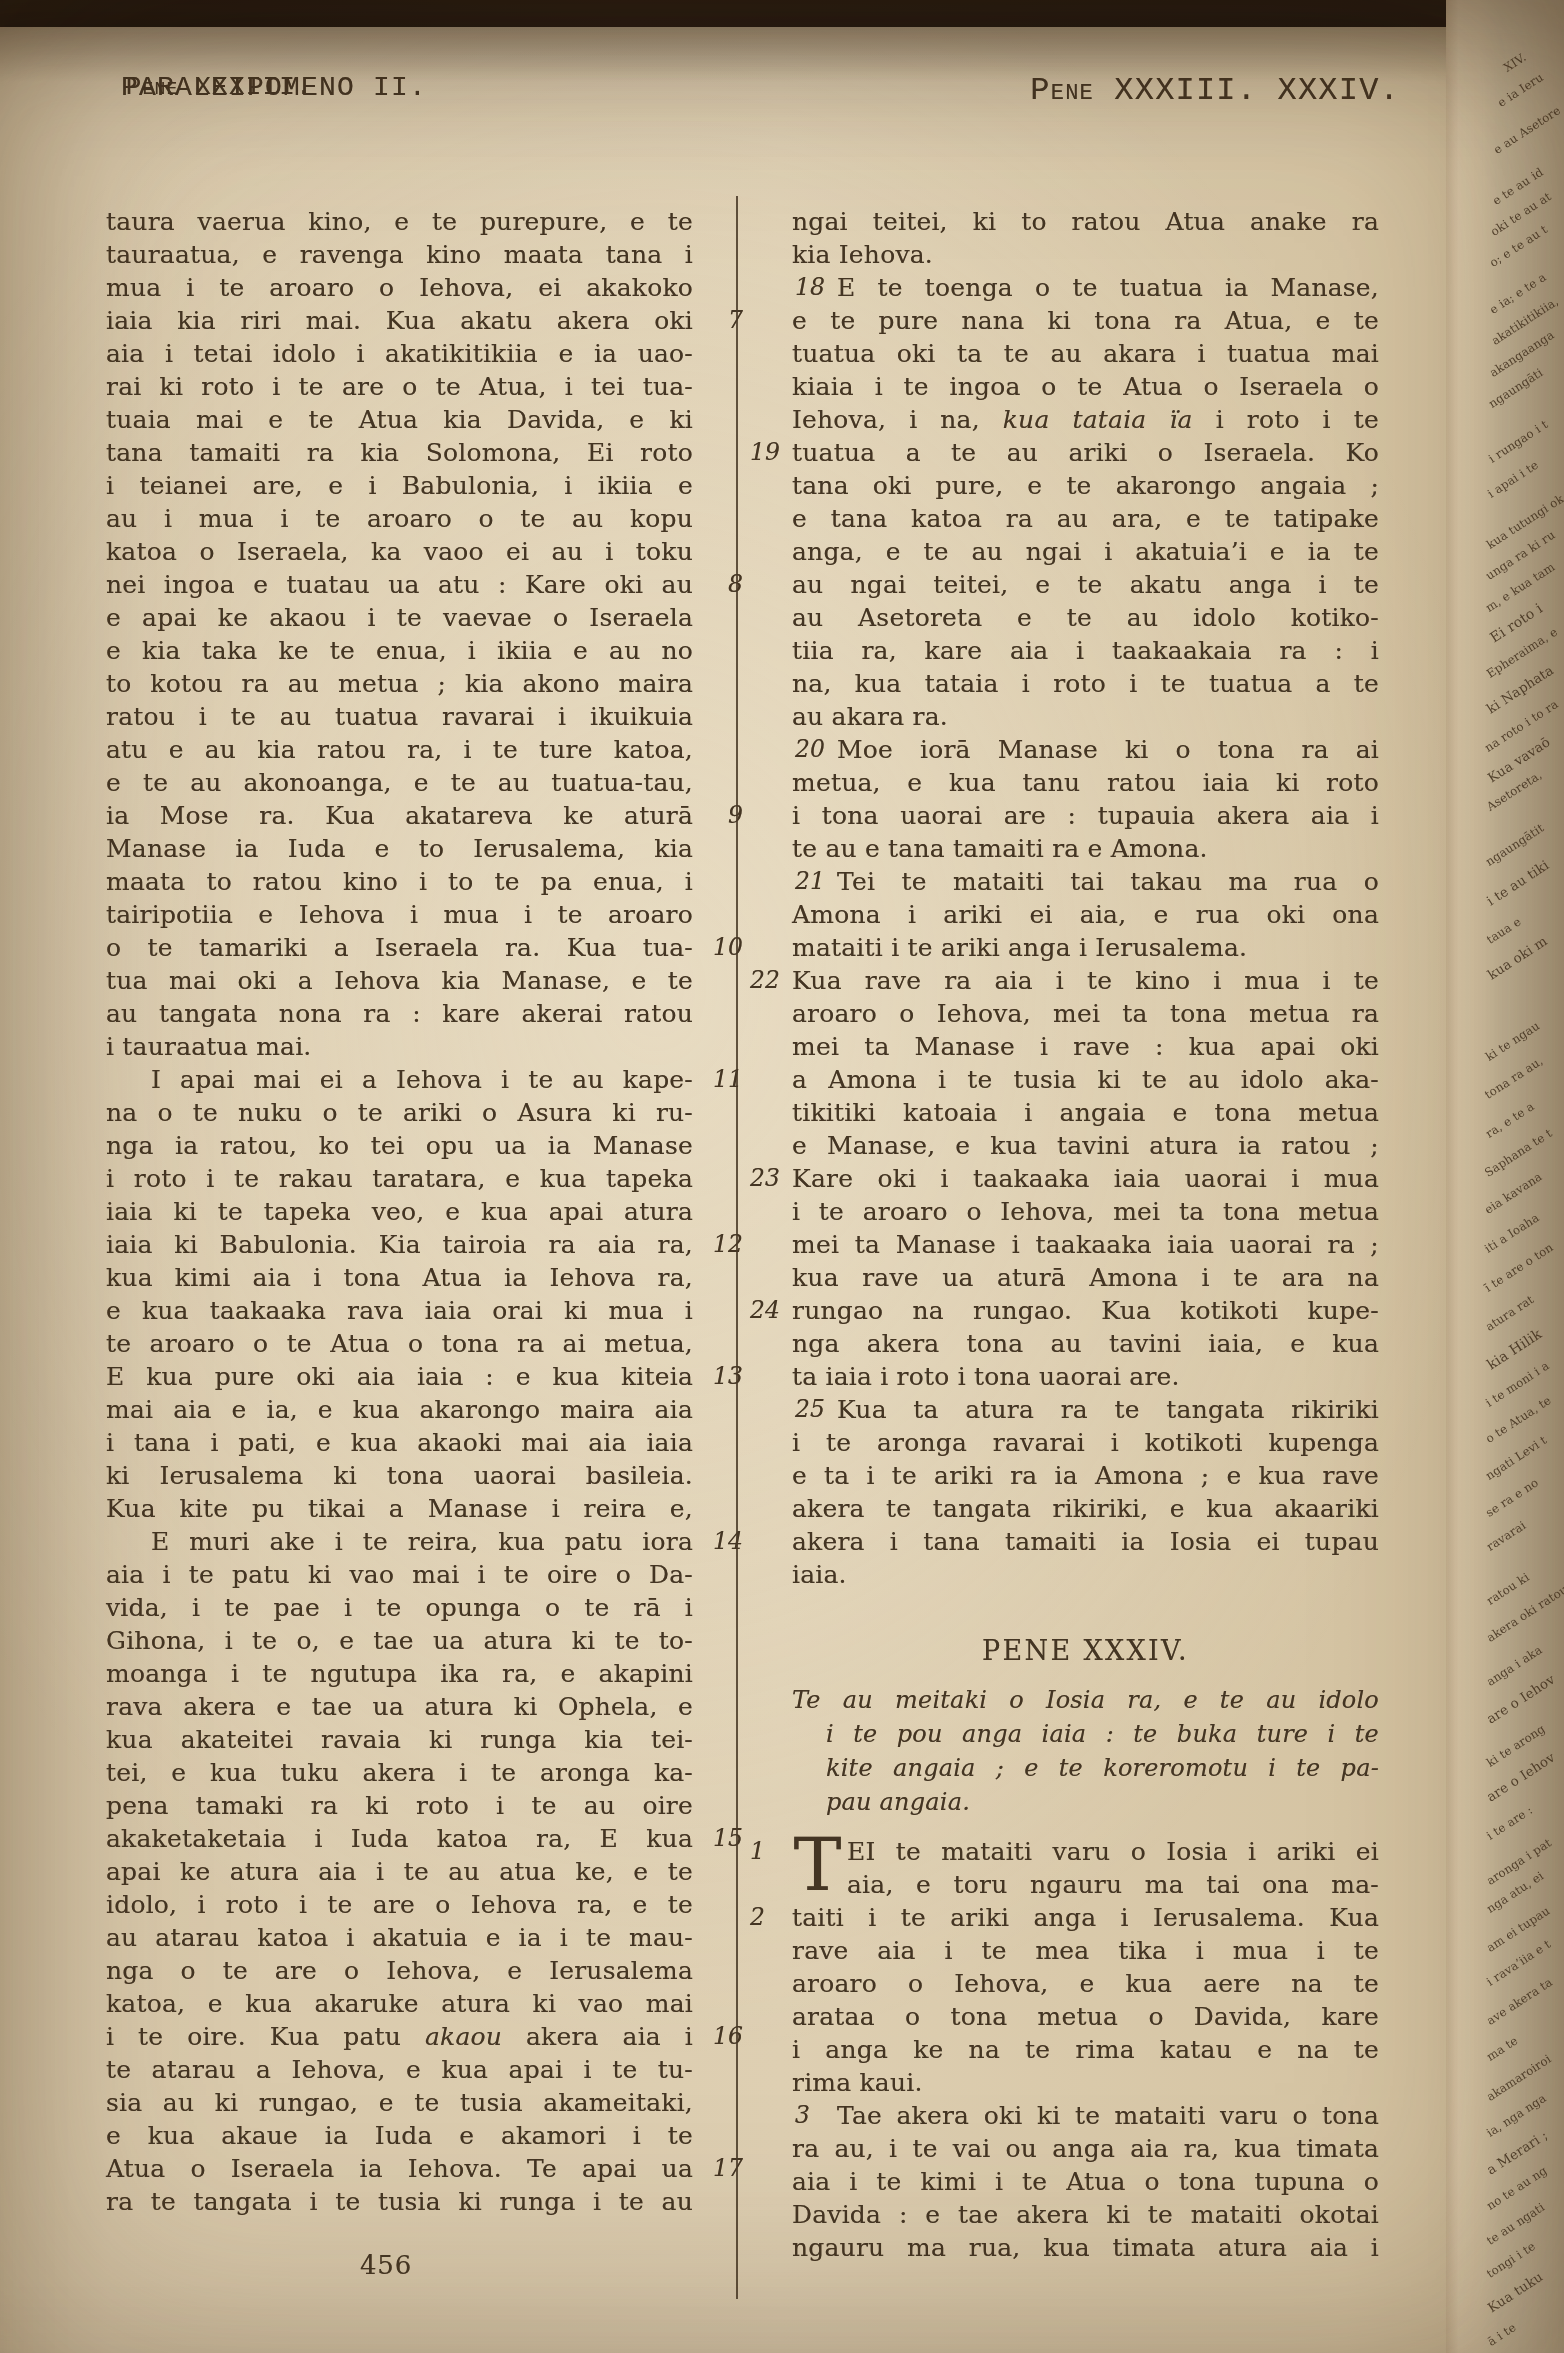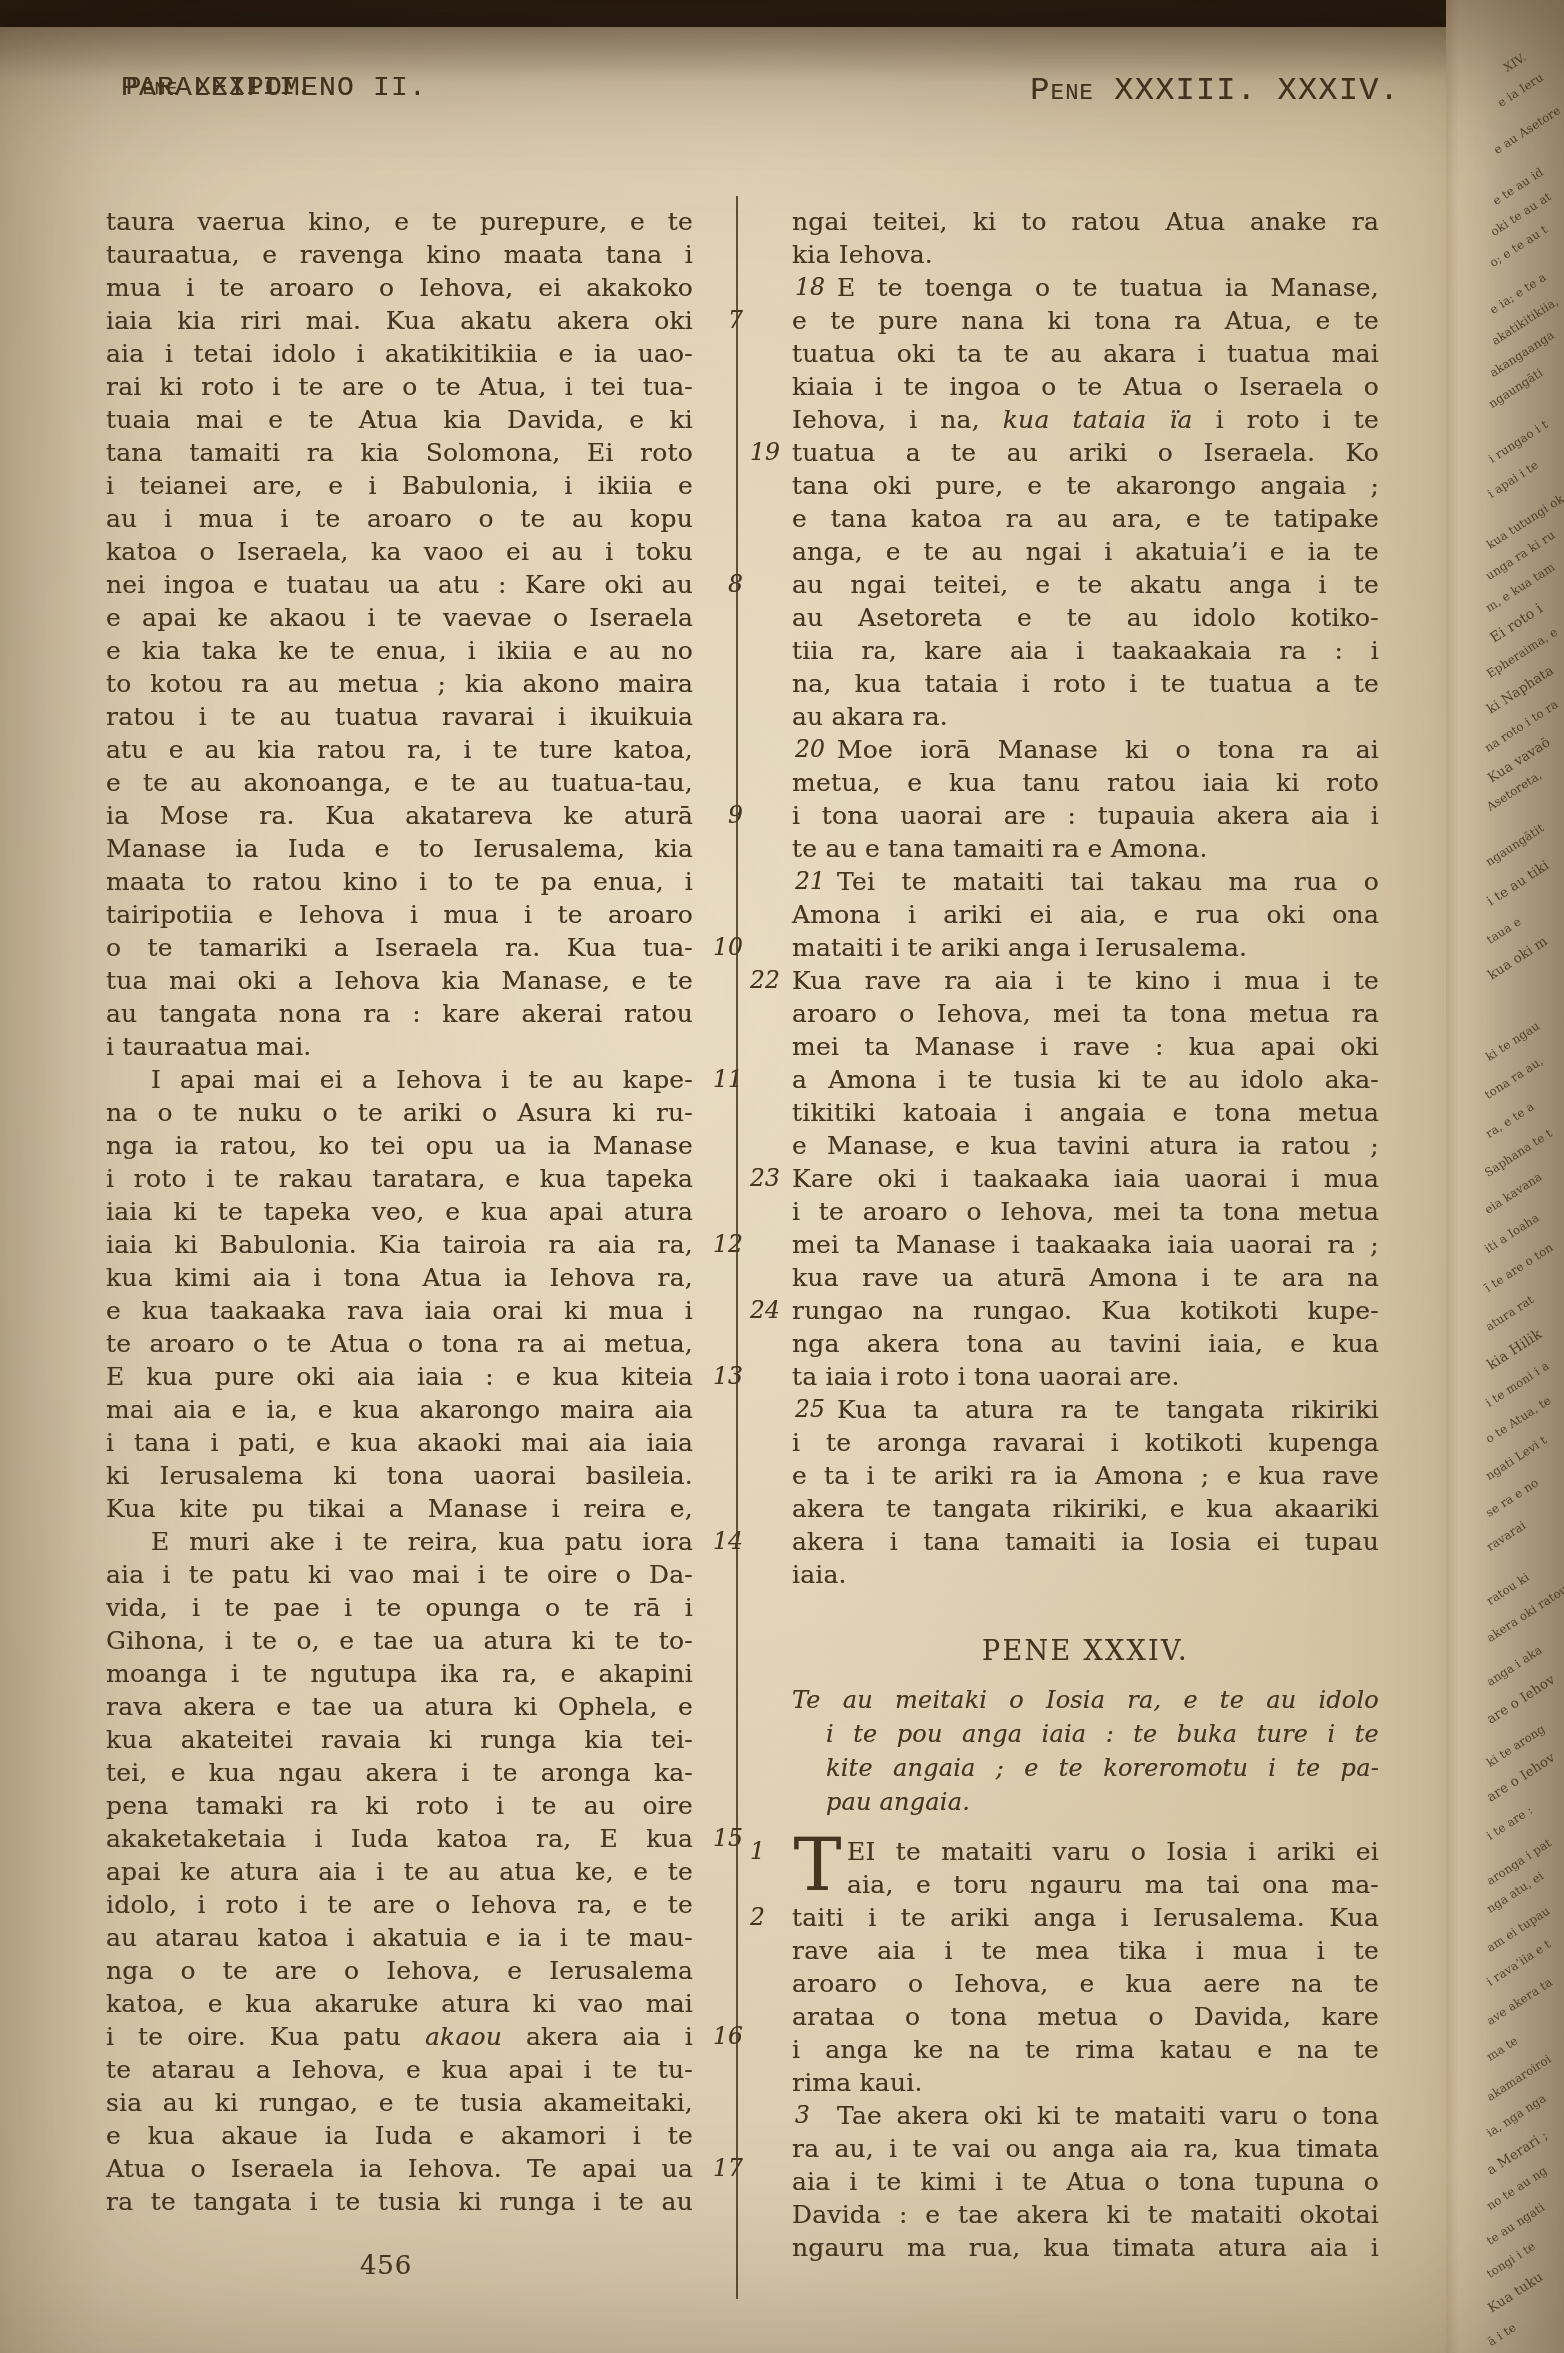--- a/index.html
+++ b/index.html
@@ -108,21 +108,21 @@
     <div class="line"><span>i tana i pati, e kua akaoki mai aia iaia</span></div>
     <div class="line"><span>ki Ierusalema ki tona uaorai basileia.</span></div>
     <div class="line"><span>Kua kite pu tikai a Manase i reira e,</span></div>
     <div class="line ind"><span class="vnum">14</span><span>E muri ake i te reira, kua patu iora</span></div>
     <div class="line"><span>aia i te patu ki vao mai i te oire o Da-</span></div>
     <div class="line"><span>vida, i te pae i te opunga o te rā i</span></div>
     <div class="line"><span>Gihona, i te o, e tae ua atura ki te to-</span></div>
     <div class="line"><span>moanga i te ngutupa ika ra, e akapini</span></div>
     <div class="line"><span>rava akera e tae ua atura ki Ophela, e</span></div>
     <div class="line"><span>kua akateitei ravaia ki runga kia tei-</span></div>
-    <div class="line"><span>tei, e kua ngau akera i te aronga ka-</span></div>
+    <div class="line"><span>tei, e kua tuku akera i te aronga ka-</span></div>
     <div class="line"><span>pena tamaki ra ki roto i te au oire</span></div>
     <div class="line"><span class="vnum">15</span><span>akaketaketaia i Iuda katoa ra, E kua</span></div>
     <div class="line"><span>apai ke atura aia i te au atua ke, e te</span></div>
     <div class="line"><span>idolo, i roto i te are o Iehova ra, e te</span></div>
     <div class="line"><span>au atarau katoa i akatuia e ia i te mau-</span></div>
     <div class="line"><span>nga o te are o Iehova, e Ierusalema</span></div>
     <div class="line"><span>katoa, e kua akaruke atura ki vao mai</span></div>
     <div class="line"><span class="vnum">16</span><span>i te oire. Kua patu </span><i>akaou</i><span> akera aia i</span></div>
     <div class="line"><span>te atarau a Iehova, e kua apai i te tu-</span></div>
     <div class="line"><span>sia au ki rungao, e te tusia akameitaki,</span></div>

